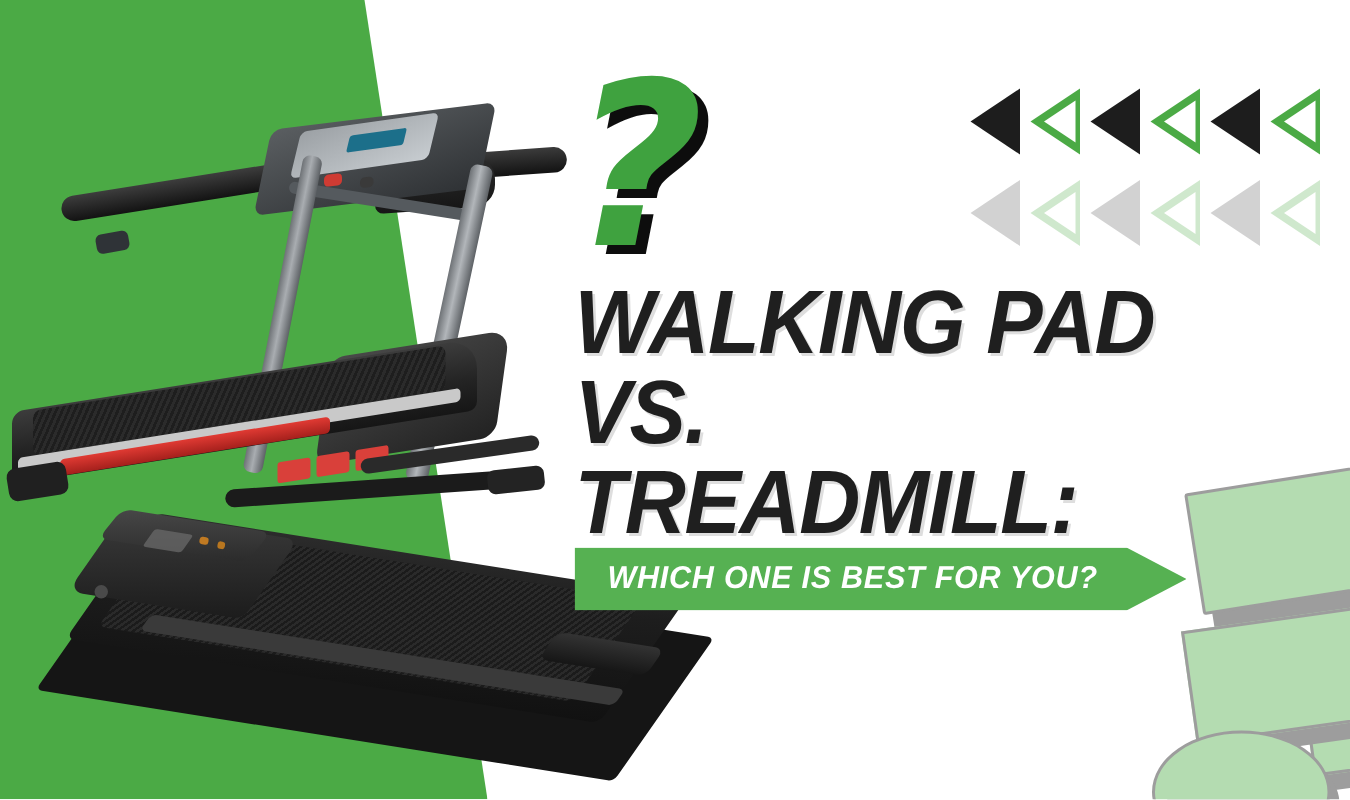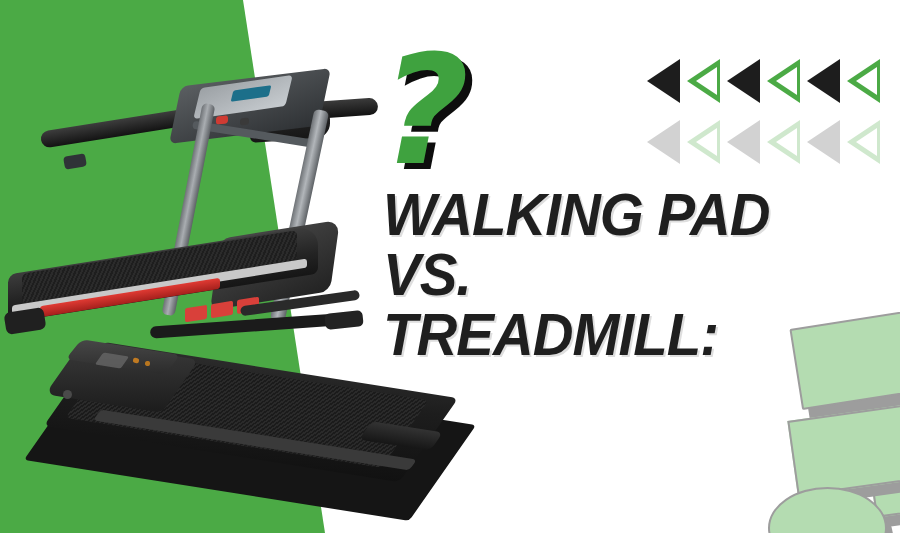--- a/index.html
+++ b/index.html
@@ -313,20 +313,23 @@
     <span class="qmark shadow">?</span>
     <span class="qmark fill">?</span>
   </div>
 
   <div class="headline">
     <span class="ln">WALKING PAD</span>
     <span class="ln">VS.</span>
     <span class="ln">TREADMILL:</span>
   </div>
 
+  <div class="banner">
+    <span class="banner-text">WHICH ONE IS BEST FOR YOU?</span>
+  </div>
 
   <div class="tri-row top">
     <div class="tri">
         <div class="solid"></div>
       </div>
     <div class="tri">
         <div class="outline"></div>
       </div>
     <div class="tri">
         <div class="solid"></div>

